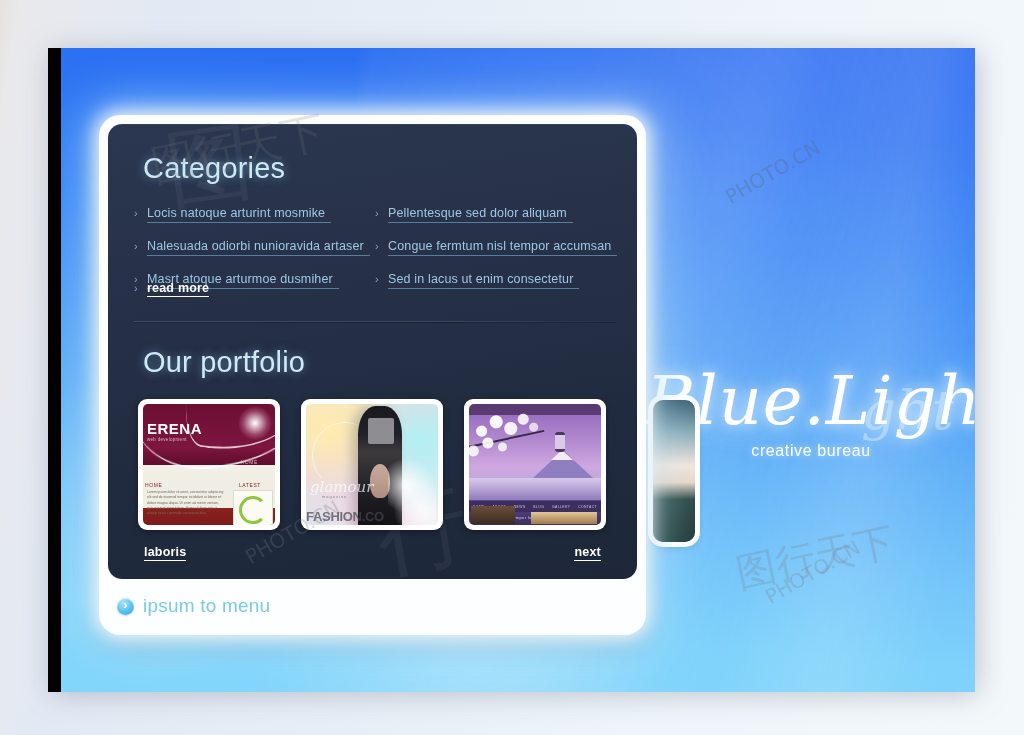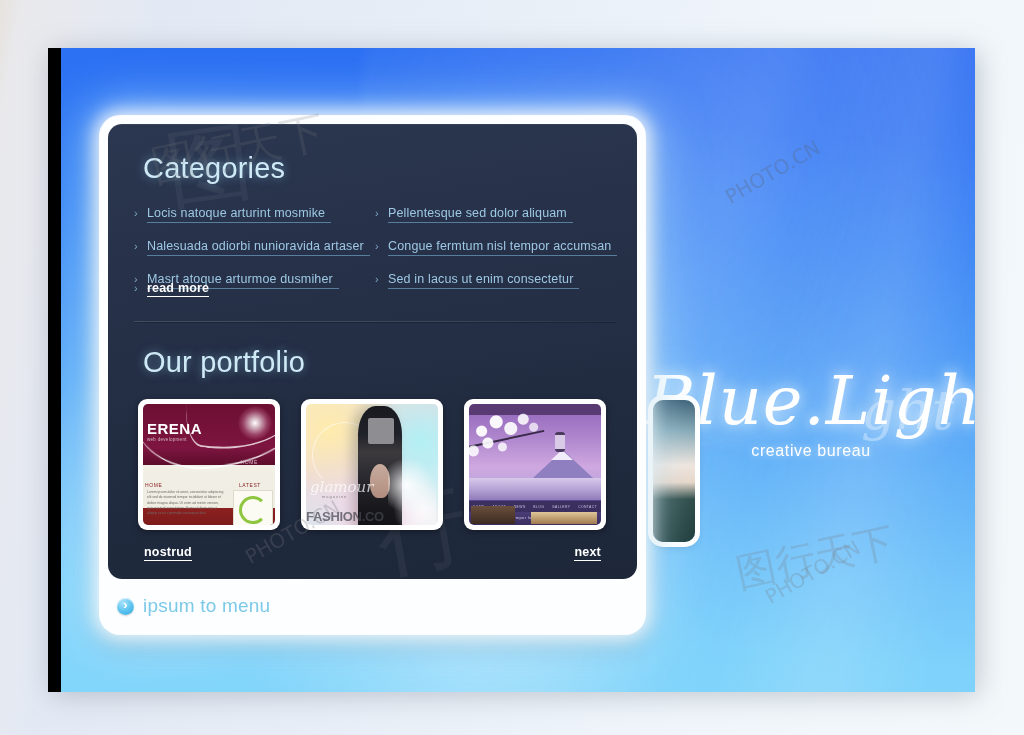--- a/index.html
+++ b/index.html
@@ -696,21 +696,21 @@
                 <div id="thumb-3-caption">Nulla tempor lacus dui</div>
                 <div id="thumb-3-tile-a"></div>
                 <div id="thumb-3-tile-b"></div>
               </div>
             </div>
           </div>
 
         </div>
 
         <div id="pager">
-          <a class="pager-link" id="pager-previous" href="#">nostrud</a>
+          <a class="pager-link" id="pager-previous" href="#">laboris</a>
           <a class="pager-link" id="pager-next" href="#">next</a>
         </div>
 
       </div>
 
       <a id="back-to-menu" href="#">
         <span id="back-to-menu-icon"></span>
         <span id="back-to-menu-label">ipsum to menu</span>
       </a>
 

